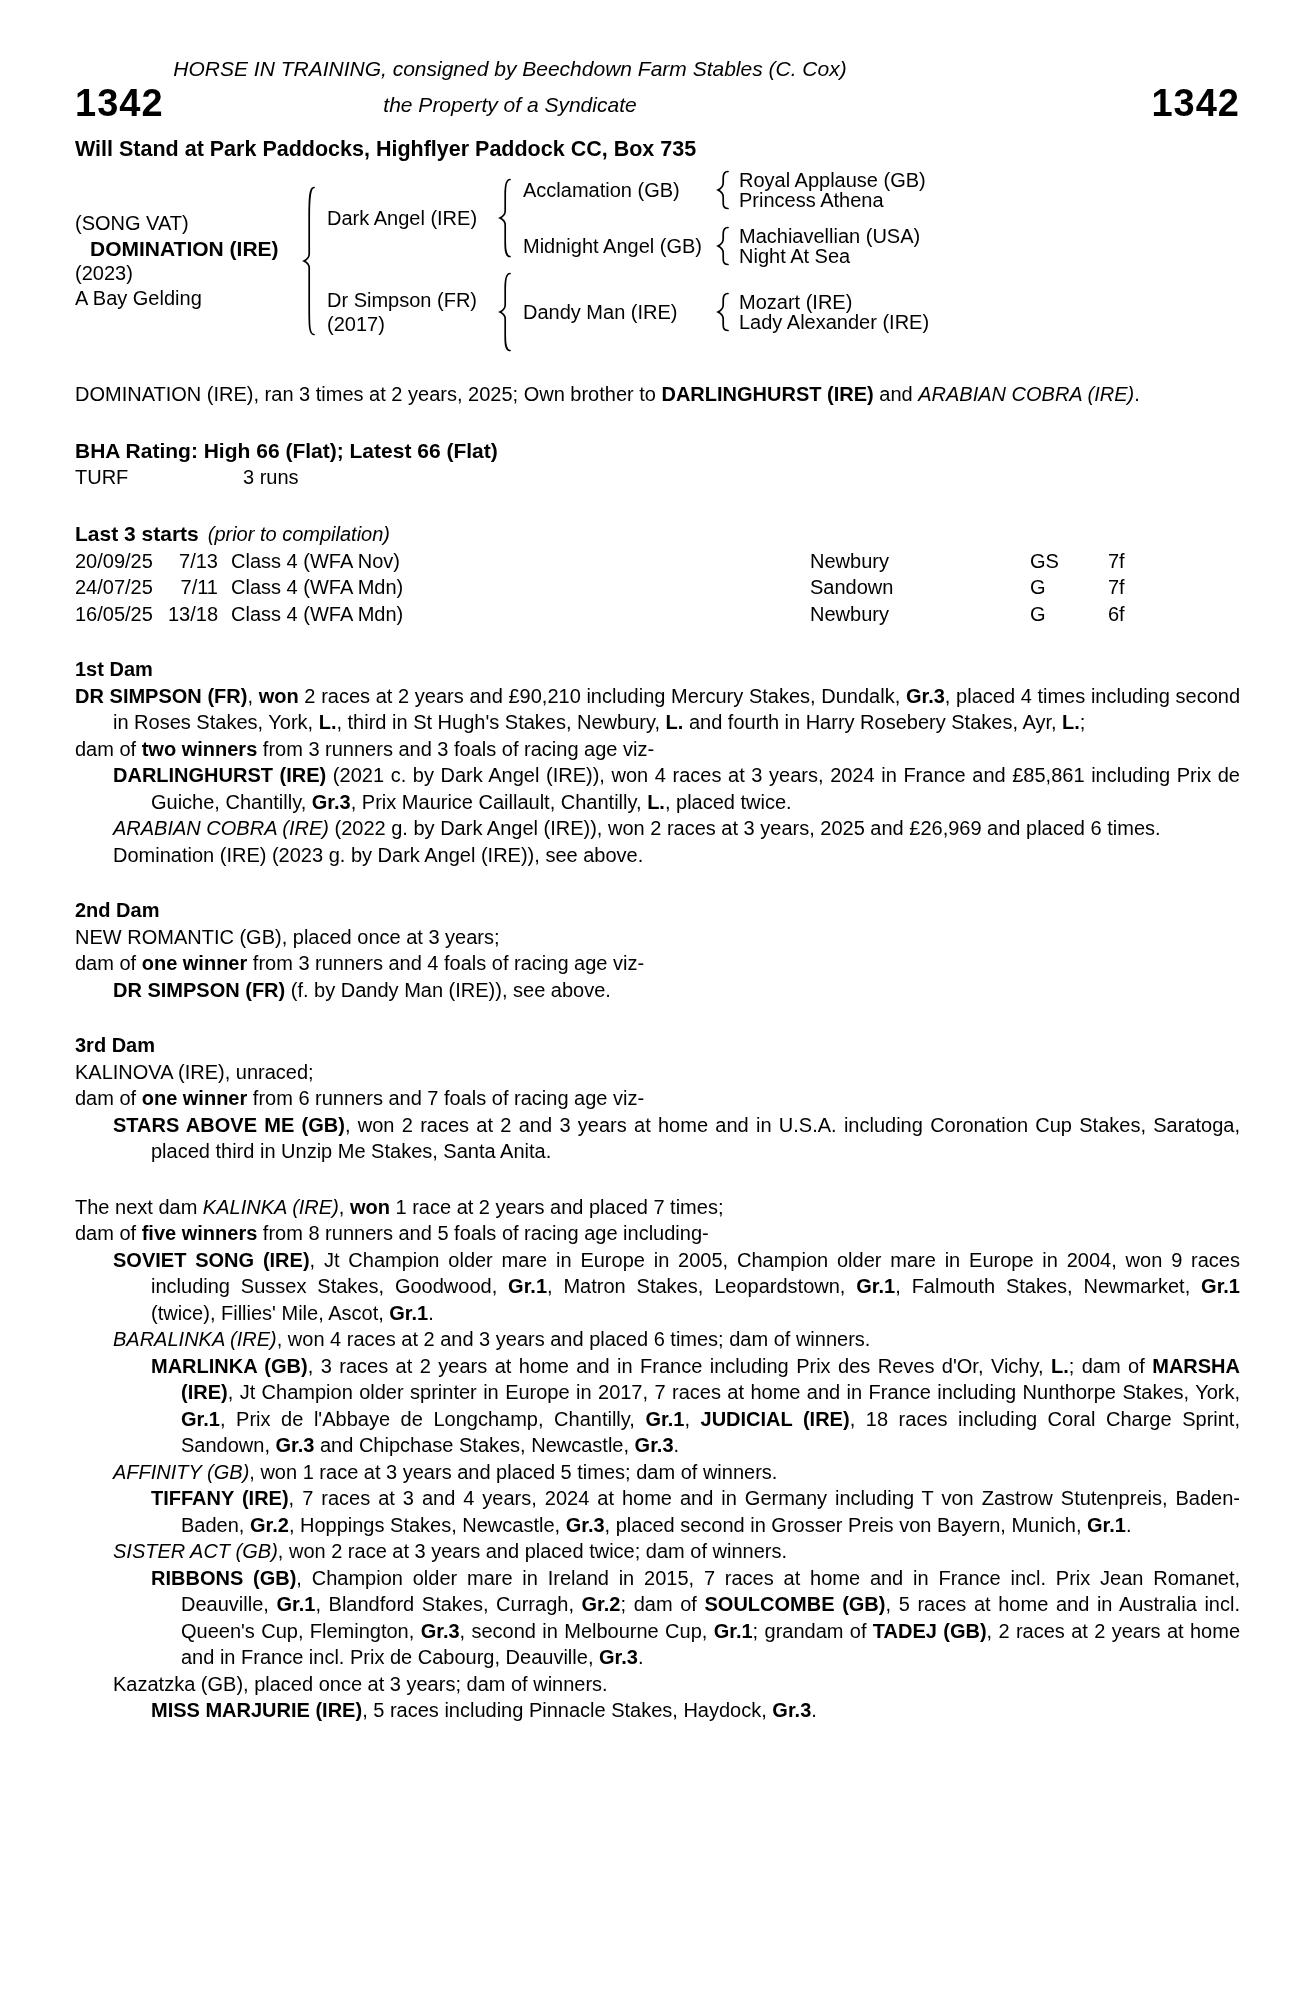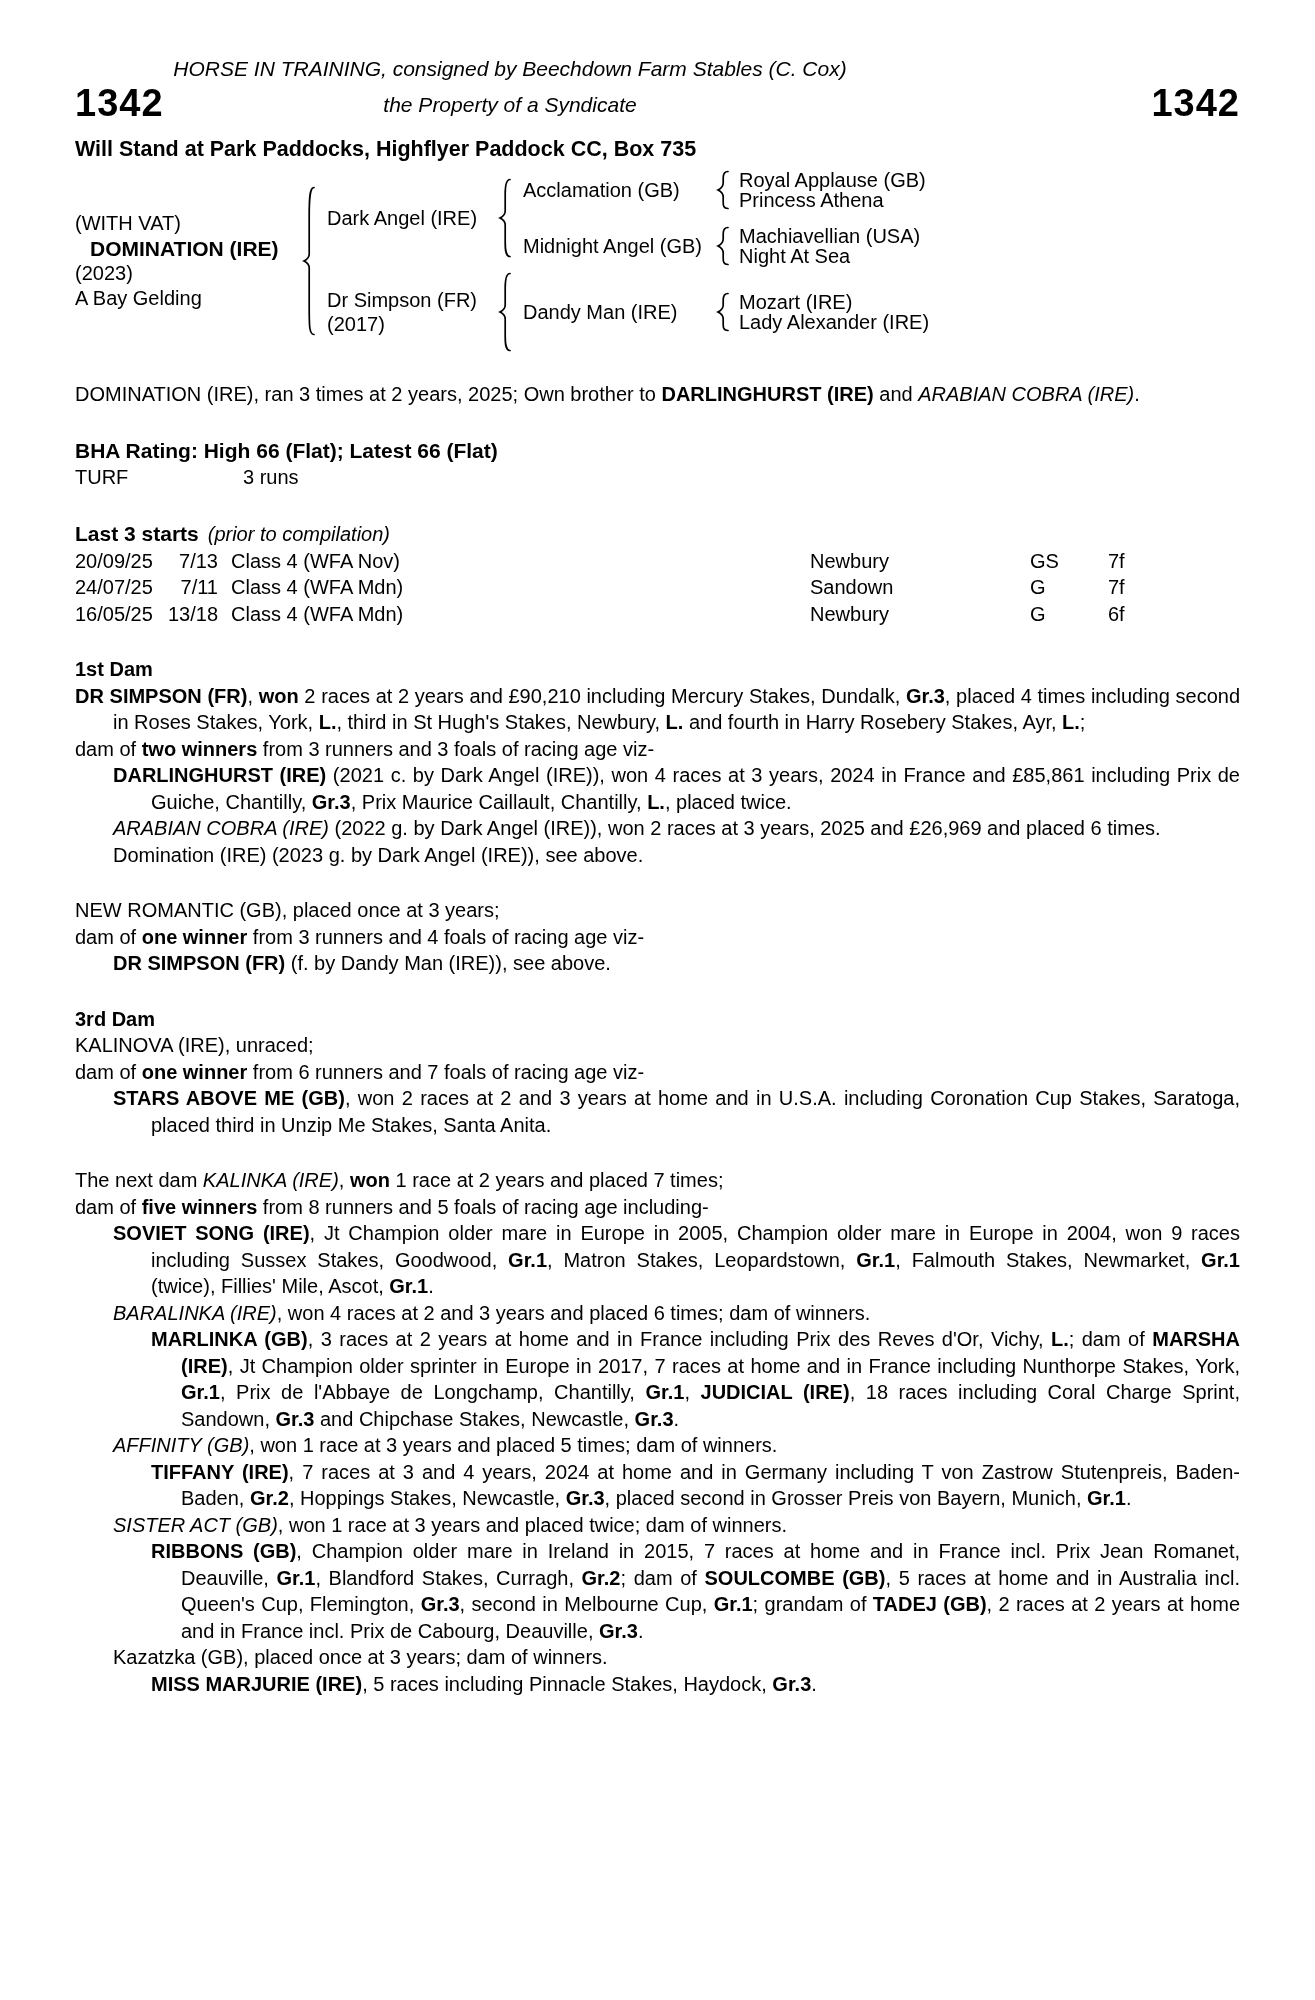--- a/index.html
+++ b/index.html
@@ -72,21 +72,21 @@
     <div class="lot-row">
       <span class="lot-num lot-left">1342</span>
       <div class="header-center property">the Property of a Syndicate</div>
       <span class="lot-num lot-right">1342</span>
     </div>
     <div class="stand">Will Stand at Park Paddocks, Highflyer Paddock CC, Box 735</div>
   </div>
 
   <div class="ped">
     <div class="subject">
-      <div>(WITH VAT)</div>
+      <div>(SONG VAT)</div>
       <div class="subject-name">DOMINATION (IRE)</div>
       <div>(2023)</div>
       <div>A Bay Gelding</div>
     </div>
     <svg class="brace" viewBox="0 0 16 150" style="width: 16px; height: 150px;">
         <path d="M13 1.5 C9 1.5 8.2 10 8.2 30 L8.2 68 C8.2 72.5 3 75 3 75 C3 75 8.2 77.5 8.2 82 L8.2 120 C8.2 140 8.2 148.5 13 148.5" fill="none" stroke="#000" stroke-width="1.7" stroke-linecap="round"></path>
       </svg>
     <div class="g1col">
 
       <div class="g1">
@@ -193,38 +193,39 @@
   <div id="sections">
       <div class="section">
         <div class="sec-heading">1st Dam</div>
         <div class="para lvl0"><span class="b">DR SIMPSON (FR)</span><span>, </span><span class="b">won</span><span> 2 races at 2 years and £90,210 including Mercury Stakes, Dundalk, </span><span class="b">Gr.3</span><span>, placed 4 times including second in Roses Stakes, York, </span><span class="b">L.</span><span>, third in St Hugh's Stakes, Newbury, </span><span class="b">L.</span><span> and fourth in Harry Rosebery Stakes, Ayr, </span><span class="b">L.</span><span>;</span></div>
         <div class="para lvl0"><span>dam of </span><span class="b">two winners</span><span> from 3 runners and 3 foals of racing age viz-</span></div>
         <div class="para lvl1"><span class="b">DARLINGHURST (IRE)</span><span> (2021 c. by Dark Angel (IRE)), won 4 races at 3 years, 2024 in France and £85,861 including Prix de Guiche, Chantilly, </span><span class="b">Gr.3</span><span>, Prix Maurice Caillault, Chantilly, </span><span class="b">L.</span><span>, placed twice.</span></div>
         <div class="para lvl1"><span class="i">ARABIAN COBRA (IRE)</span><span> (2022 g. by Dark Angel (IRE)), won 2 races at 3 years, 2025 and £26,969 and placed 6 times.</span></div>
         <div class="para lvl1"><span>Domination (IRE) (2023 g. by Dark Angel (IRE)), see above.</span></div>
       </div>
       <div class="section">
+        <div class="sec-heading">2nd Dam</div>
         <div class="para lvl0"><span>NEW ROMANTIC (GB), placed once at 3 years;</span></div>
         <div class="para lvl0"><span>dam of </span><span class="b">one winner</span><span> from 3 runners and 4 foals of racing age viz-</span></div>
         <div class="para lvl1"><span class="b">DR SIMPSON (FR)</span><span> (f. by Dandy Man (IRE)), see above.</span></div>
       </div>
       <div class="section">
         <div class="sec-heading">3rd Dam</div>
         <div class="para lvl0"><span>KALINOVA (IRE), unraced;</span></div>
         <div class="para lvl0"><span>dam of </span><span class="b">one winner</span><span> from 6 runners and 7 foals of racing age viz-</span></div>
         <div class="para lvl1"><span class="b">STARS ABOVE ME (GB)</span><span>, won 2 races at 2 and 3 years at home and in U.S.A. including Coronation Cup Stakes, Saratoga, placed third in Unzip Me Stakes, Santa Anita.</span></div>
       </div>
       <div class="section">
         <div class="para lvl0"><span>The next dam </span><span class="i">KALINKA (IRE)</span><span>, </span><span class="b">won</span><span> 1 race at 2 years and placed 7 times;</span></div>
         <div class="para lvl0"><span>dam of </span><span class="b">five winners</span><span> from 8 runners and 5 foals of racing age including-</span></div>
         <div class="para lvl1"><span class="b">SOVIET SONG (IRE)</span><span>, Jt Champion older mare in Europe in 2005, Champion older mare in Europe in 2004, won 9 races including Sussex Stakes, Goodwood, </span><span class="b">Gr.1</span><span>, Matron Stakes, Leopardstown, </span><span class="b">Gr.1</span><span>, Falmouth Stakes, Newmarket, </span><span class="b">Gr.1</span><span> (twice), Fillies' Mile, Ascot, </span><span class="b">Gr.1</span><span>.</span></div>
         <div class="para lvl1"><span class="i">BARALINKA (IRE)</span><span>, won 4 races at 2 and 3 years and placed 6 times; dam of winners.</span></div>
         <div class="para lvl2"><span class="b">MARLINKA (GB)</span><span>, 3 races at 2 years at home and in France including Prix des Reves d'Or, Vichy, </span><span class="b">L.</span><span>; dam of </span><span class="b">MARSHA (IRE)</span><span>, Jt Champion older sprinter in Europe in 2017, 7 races at home and in France including Nunthorpe Stakes, York, </span><span class="b">Gr.1</span><span>, Prix de l'Abbaye de Longchamp, Chantilly, </span><span class="b">Gr.1</span><span>, </span><span class="b">JUDICIAL (IRE)</span><span>, 18 races including Coral Charge Sprint, Sandown, </span><span class="b">Gr.3</span><span> and Chipchase Stakes, Newcastle, </span><span class="b">Gr.3</span><span>.</span></div>
         <div class="para lvl1"><span class="i">AFFINITY (GB)</span><span>, won 1 race at 3 years and placed 5 times; dam of winners.</span></div>
         <div class="para lvl2"><span class="b">TIFFANY (IRE)</span><span>, 7 races at 3 and 4 years, 2024 at home and in Germany including T von Zastrow Stutenpreis, Baden-Baden, </span><span class="b">Gr.2</span><span>, Hoppings Stakes, Newcastle, </span><span class="b">Gr.3</span><span>, placed second in Grosser Preis von Bayern, Munich, </span><span class="b">Gr.1</span><span>.</span></div>
-        <div class="para lvl1"><span class="i">SISTER ACT (GB)</span><span>, won 1 race at 3 years and placed twice; dam of winners.</span></div>
+        <div class="para lvl1"><span class="i">SISTER ACT (GB)</span><span>, won 2 race at 3 years and placed twice; dam of winners.</span></div>
         <div class="para lvl2"><span class="b">RIBBONS (GB)</span><span>, Champion older mare in Ireland in 2015, 7 races at home and in France incl. Prix Jean Romanet, Deauville, </span><span class="b">Gr.1</span><span>, Blandford Stakes, Curragh, </span><span class="b">Gr.2</span><span>; dam of </span><span class="b">SOULCOMBE (GB)</span><span>, 5 races at home and in Australia incl. Queen's Cup, Flemington, </span><span class="b">Gr.3</span><span>, second in Melbourne Cup, </span><span class="b">Gr.1</span><span>; grandam of </span><span class="b">TADEJ (GB)</span><span>, 2 races at 2 years at home and in France incl. Prix de Cabourg, Deauville, </span><span class="b">Gr.3</span><span>.</span></div>
         <div class="para lvl1"><span>Kazatzka (GB), placed once at 3 years; dam of winners.</span></div>
         <div class="para lvl2"><span class="b">MISS MARJURIE (IRE)</span><span>, 5 races including Pinnacle Stakes, Haydock, </span><span class="b">Gr.3</span><span>.</span></div>
       </div>
     </div>
 
 </div>
 
 </body></html>

